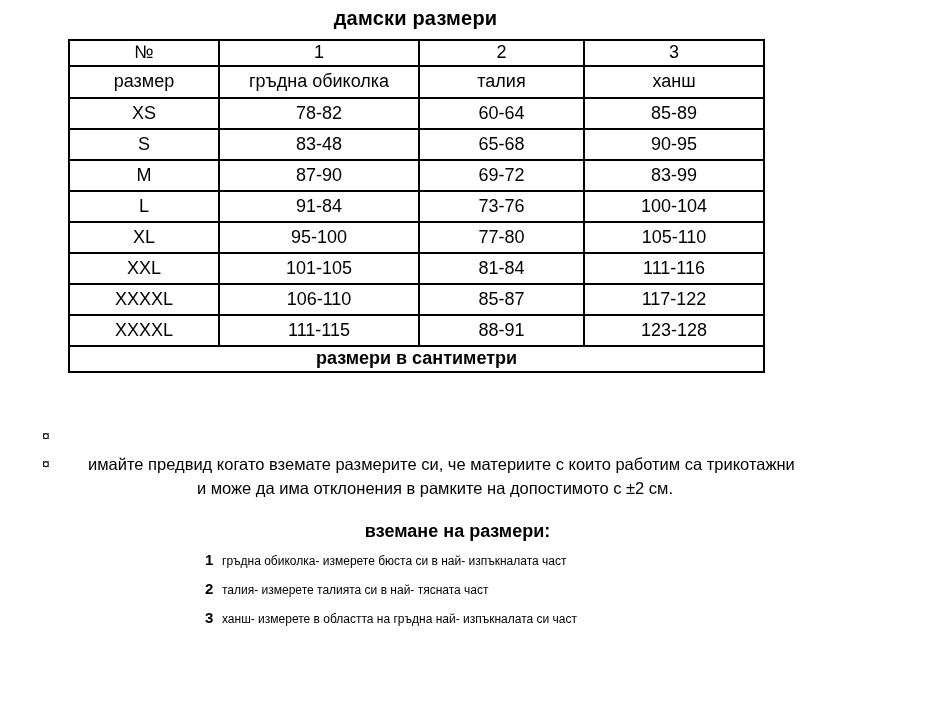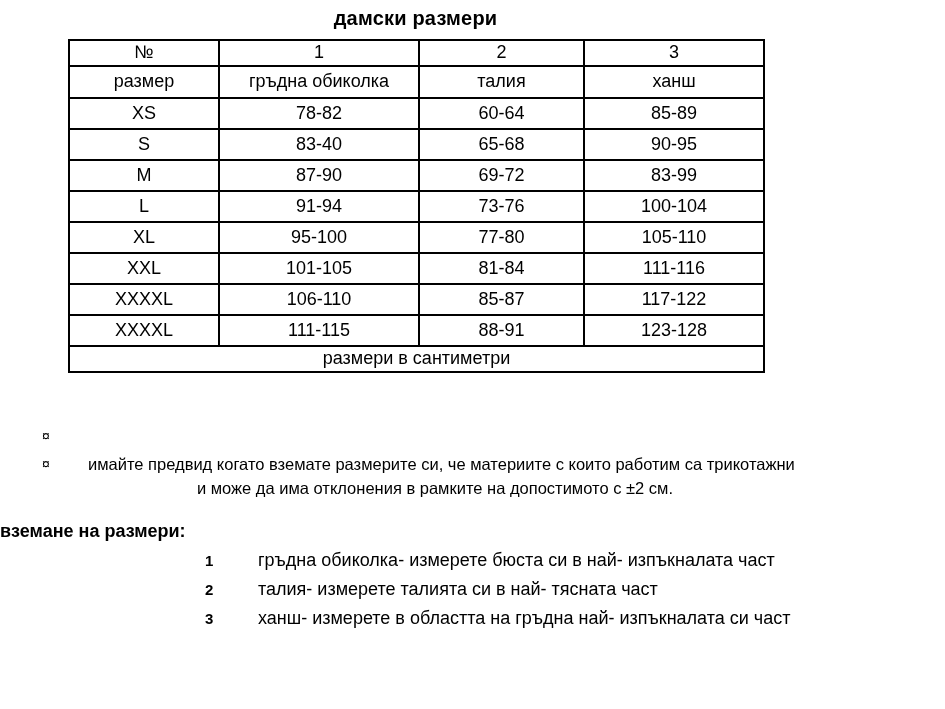--- a/index.html
+++ b/index.html
@@ -44,21 +44,21 @@
     vertical-align: middle;
     font-size: 18px;
     padding: 0;
     height: 29px;
     line-height: 1.1;
   }
   tr.num-row td { height: 24px; }
   tr.label-row td { height: 30px; }
   tr.footer-row td {
     height: 24px;
-    font-weight: normal;
+    font-weight: bold;
     font-size: 18px;
   }
   .notes {
     position: absolute;
     top: 424px;
     left: 42px;
     width: 860px;
     font-size: 16.5px;
   }
   .note {
@@ -76,21 +76,21 @@
     line-height: 24px;
     white-space: pre-line;
     max-width: 800px;
   }
   .note-text.indent-first { text-indent: 13px; text-align: center; }
   .instructions-heading {
     position: absolute;
     top: 521px;
     left: 0;
     width: 915px;
-    text-align: left;
+    text-align: center;
     font-size: 18px;
     font-weight: bold;
   }
   .instructions {
     position: absolute;
     top: 549px;
     left: 205px;
     width: 700px;
   }
   .instruction-item {
@@ -98,23 +98,22 @@
     align-items: baseline;
     margin-bottom: 6px;
   }
   .instruction-num {
     flex: 0 0 17px;
     font-size: 15px;
     font-weight: bold;
     line-height: 22px;
   }
   .instruction-text {
-    font-size: 18px;
+    font-size: 12px;
     line-height: 22px;
-    margin-left: 36px;
   }
 </style>
 </head>
 <body>
 
 <div class="page">
 
   <div class="doc-title">дамски размери</div>
 
   <table class="size-table">
@@ -138,33 +137,33 @@
         <td>ханш</td>
       </tr>
       <tr>
         <td>XS</td>
         <td>78-82</td>
         <td>60-64</td>
         <td>85-89</td>
       </tr>
       <tr>
         <td>S</td>
-        <td>83-40</td>
+        <td>83-48</td>
         <td>65-68</td>
         <td>90-95</td>
       </tr>
       <tr>
         <td>M</td>
         <td>87-90</td>
         <td>69-72</td>
         <td>83-99</td>
       </tr>
       <tr>
         <td>L</td>
-        <td>91-94</td>
+        <td>91-84</td>
         <td>73-76</td>
         <td>100-104</td>
       </tr>
       <tr>
         <td>XL</td>
         <td>95-100</td>
         <td>77-80</td>
         <td>105-110</td>
       </tr>
       <tr>

